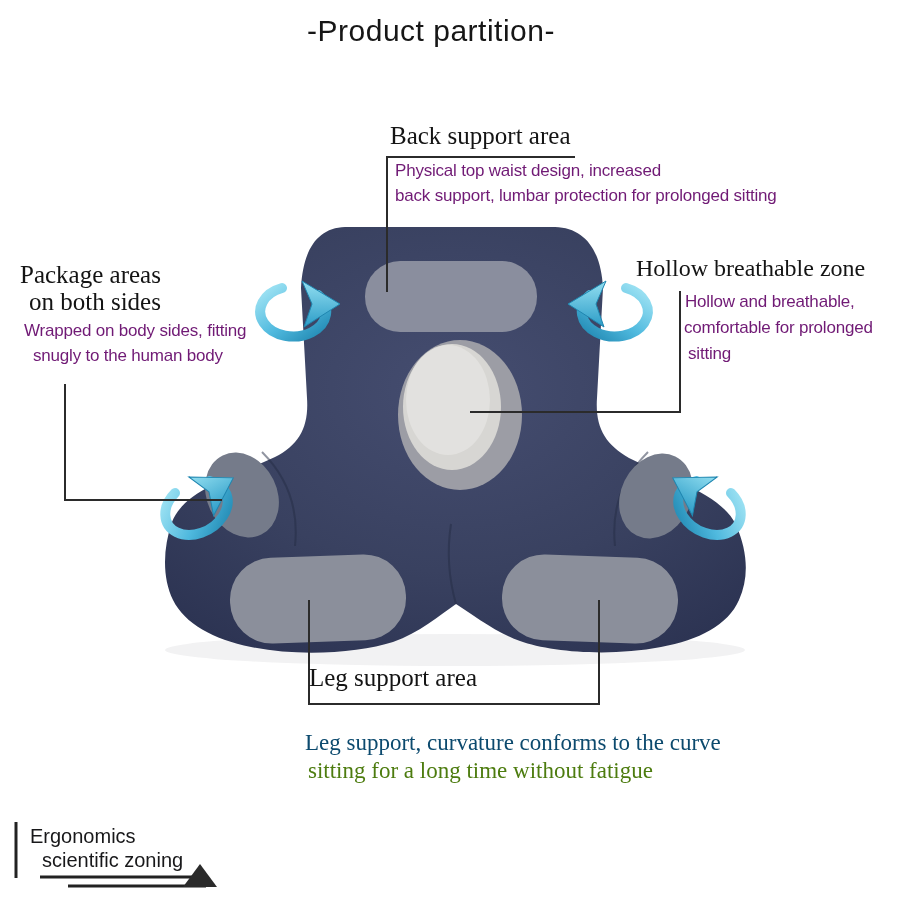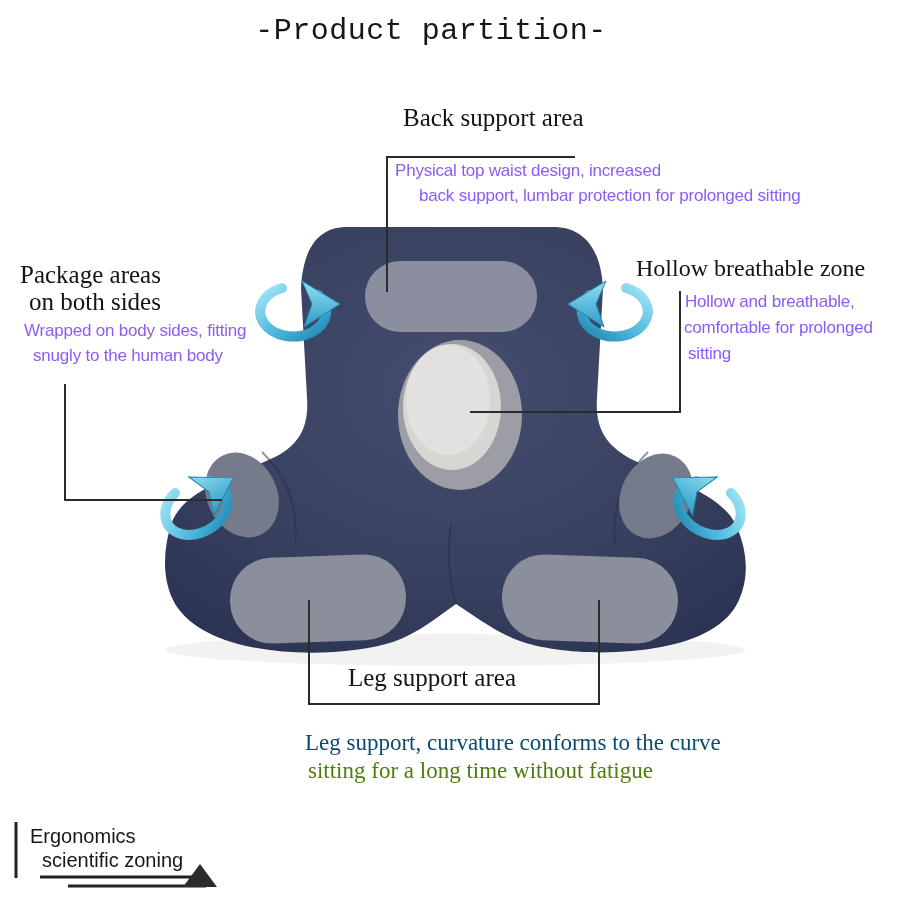--- a/index.html
+++ b/index.html
@@ -9,44 +9,44 @@
     background:#ffffff;
     overflow:hidden;
     font-family:"Liberation Sans", sans-serif;
     color:#1a1a1a;
   }
   .abs{position:absolute;white-space:nowrap;}
   svg.art{position:absolute;left:0;top:0;}
   .title{
     left:0;top:14px;width:862px;
     text-align:center;
-    font-family:Liberation Mono, monospace;
+    font-family:Liberation Sans, sans-serif;
     font-size:30px;font-weight:400;color:#161616;
     letter-spacing:0.5px;
   }
   .sec-title{
     font-family:"Liberation Serif", serif;
     font-size:25px;color:#141414;
   }
   .desc{
-    font-size:17px;color:#8b5cf6;
+    font-size:17px;color:#701a75;
     letter-spacing:-0.2px;
   }
-  .back-title{left:390px;top:104px;margin-left:13px;}
+  .back-title{left:390px;top:122px;}
   .back-d1{left:395px;top:161px;}
-  .back-d2{left:395px;top:186px;margin-left:24px;}
+  .back-d2{left:395px;top:186px;}
   .pkg-t1{left:20px;top:261px;}
   .pkg-t2{left:29px;top:288px;}
   .pkg-d1{left:24px;top:321px;}
   .pkg-d2{left:33px;top:346px;}
   .hol-title{left:636px;top:255px;font-size:24px;}
   .hol-d1{left:685px;top:292px;}
   .hol-d2{left:684px;top:318px;}
   .hol-d3{left:688px;top:344px;}
-  .leg-title{left:309px;top:664px;width:246px;text-align:center;}
+  .leg-title{left:309px;top:664px;width:246px;text-align:left;}
   .bot-d1{left:305px;top:730px;font-family:"Liberation Serif", serif;font-size:23px;color:#0c4a6e;}
   .bot-d2{left:308px;top:758px;font-family:"Liberation Serif", serif;font-size:23px;color:#4d7c0f;}
   .foot1{left:30px;top:825px;font-size:20px;color:#18181a;}
   .foot2{left:30px;top:849px;font-size:20px;color:#18181a;margin-left:12px;}
 </style>
 </head>
 <body>
 
 <div class="page">
 

